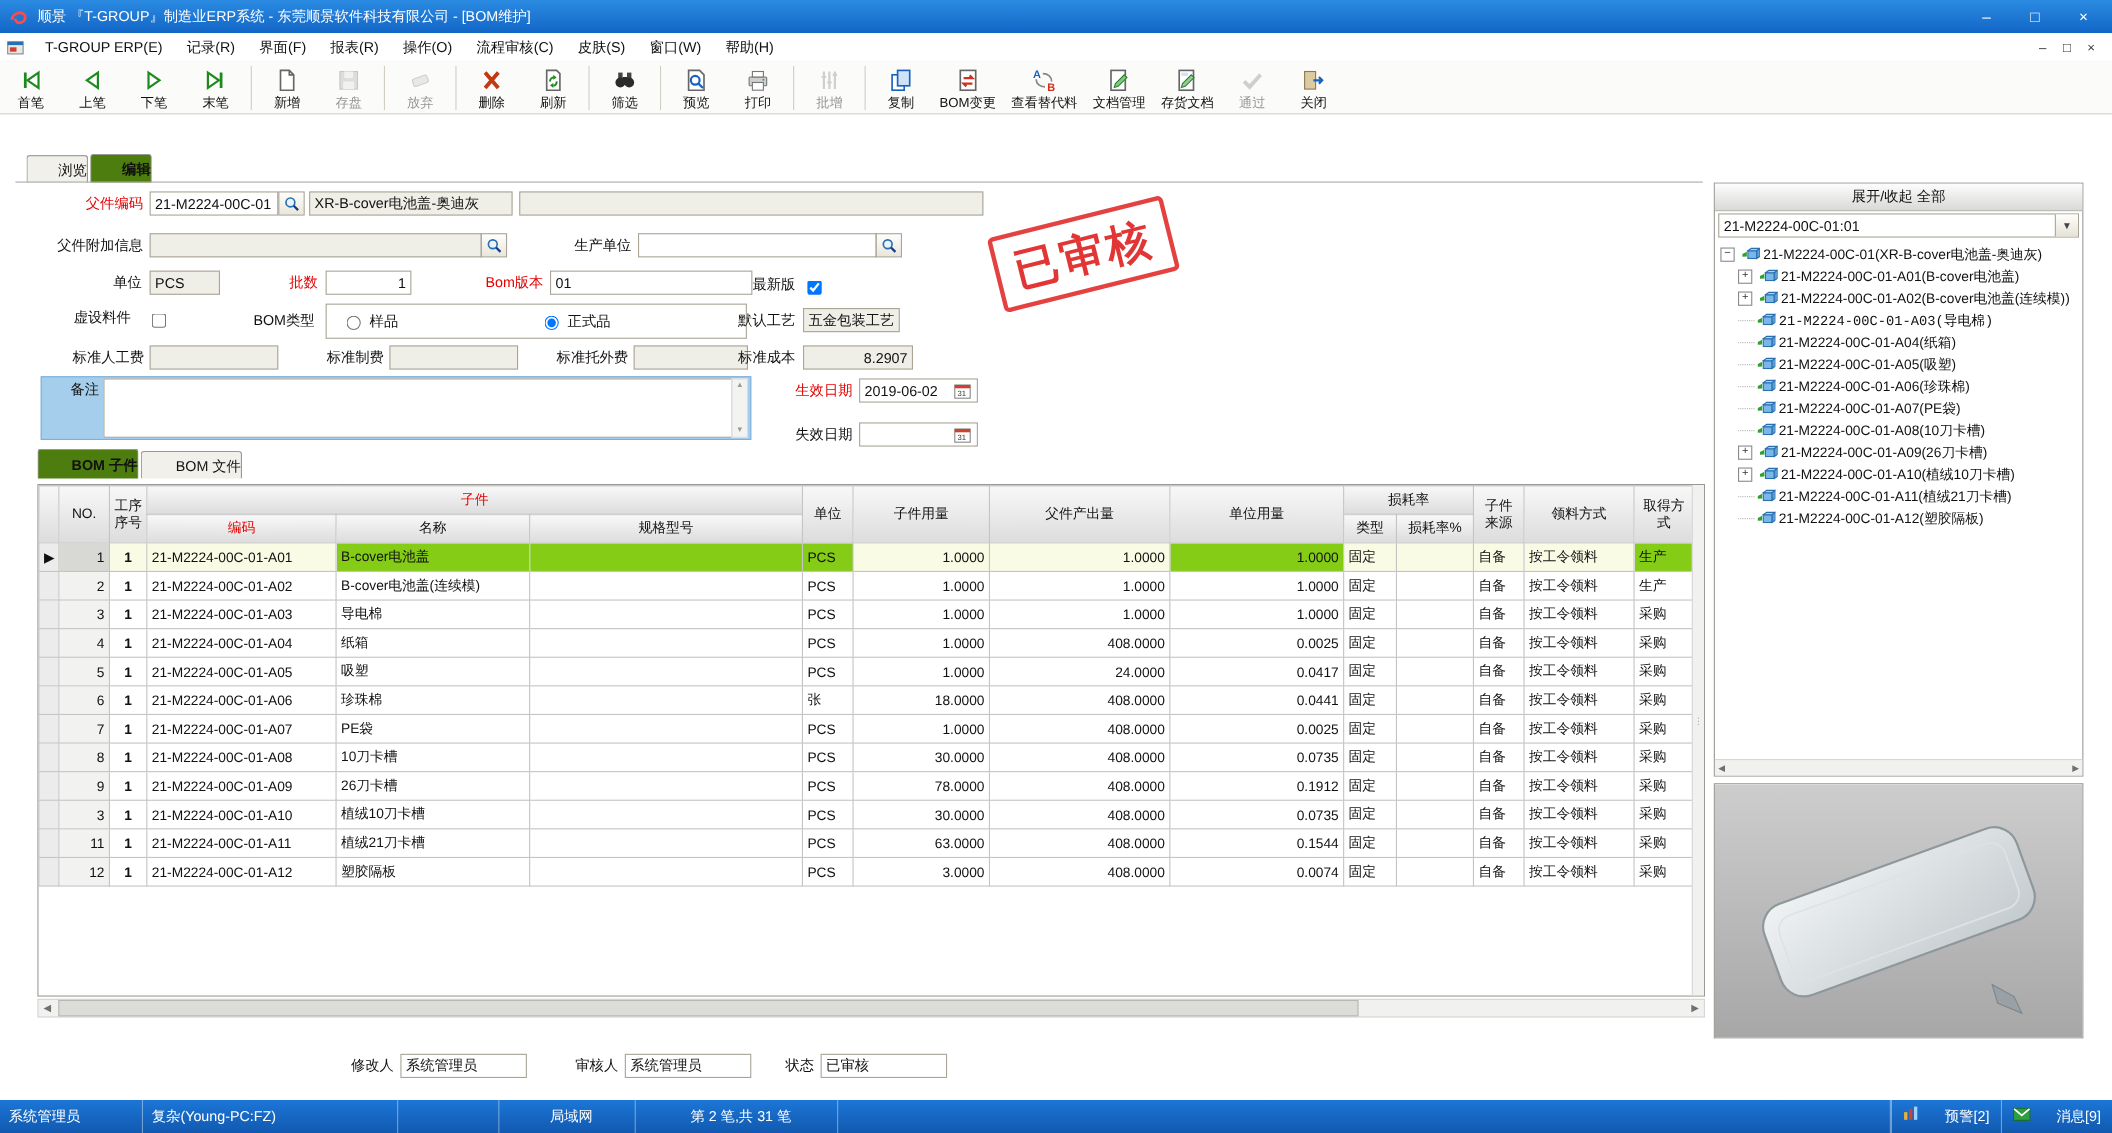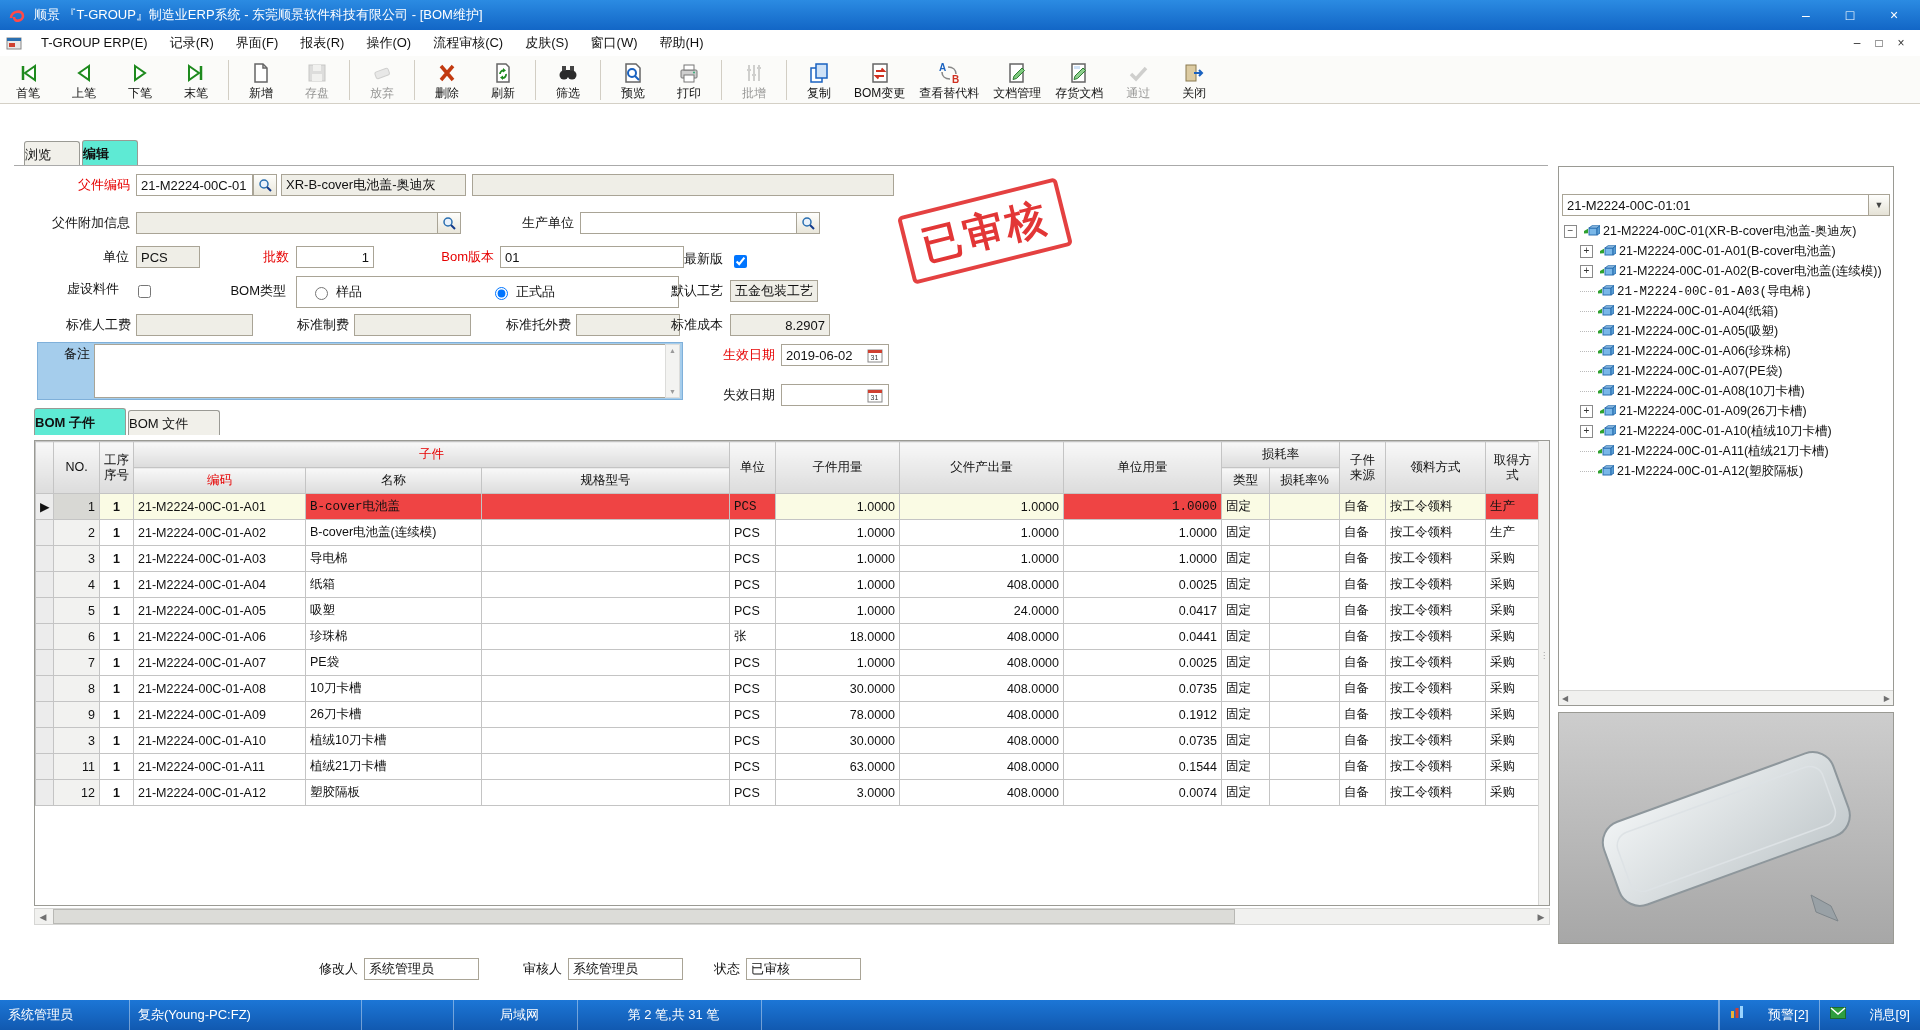--- a/index.html
+++ b/index.html
@@ -21,23 +21,23 @@
   .mdibtn{width:22px;text-align:center;font-size:12px;}
   
   .toolbar{position:absolute;left:0;top:56px;width:1920px;height:48px;background:#fbfbf9;
     border-bottom:1px solid #d4d0c6;display:flex;align-items:flex-start;padding-top:3px;box-sizing:border-box;}
   .tbtn{display:flex;flex-direction:column;align-items:center;min-width:42px;padding:1px 7px;}
   .tbtn .ticon{height:25px;display:flex;align-items:center;}
   .tbtn .tlabel{font-size:12px;margin-top:0;white-space:nowrap;}
   .tbtn.disabled{opacity:.45;filter:grayscale(1);}
   .tsep{width:1px;background:#d2cec4;height:40px;margin:1px 4px 0 4px;}
   
-  .tab{position:absolute;height:25px;line-height:25px;text-align:left;border:1px solid #9a9a94;
+  .tab{position:absolute;height:25px;line-height:25px;text-align:right;border:1px solid #9a9a94;
     border-bottom:none;background:#f1f0ea;border-radius:3px 3px 0 0;box-sizing:border-box;}
-  .tab.active{background:#5eead4;font-weight:bold;}
+  .tab.active{background:#4d7c0f;font-weight:bold;}
   .tabline{position:absolute;left:14px;top:165px;width:1534px;height:1px;background:#aaa;}
   
   .lbl{position:absolute;height:22px;line-height:22px;text-align:right;white-space:nowrap;}
   .red{color:#e60000;}
   .fld{position:absolute;height:22px;border:1px solid #a9a496;background:#fff;font-size:13px;
     padding:0 4px;box-sizing:border-box;font-family:inherit;color:#111;}
   .fld.ro{background:#efeee7;}
   .fld.num{text-align:right;}
   .lkp{position:absolute;width:24px;height:22px;border:1px solid #a9a496;box-sizing:border-box;
     background:linear-gradient(#fefefc,#e9e6da);display:flex;align-items:center;justify-content:center;}
@@ -64,21 +64,21 @@
     white-space:nowrap;box-sizing:border-box;text-align:left;}
   .grid th{background:linear-gradient(#f8f8f8,#dcdcdc);font-weight:normal;text-align:center;white-space:normal;line-height:1.15;}
   .grid td.num{text-align:right;}
   .grid td.ctr{text-align:center;}
   .grid td.bold{font-weight:bold;}
   .grid td.selcol{background:#ececec;}
   .grid td.c0{background:#f2f2f0;text-align:right;}
   tr.sel td{background:#fafbe4;}
   tr.sel td.c0{background:#d8d8d4;}
   tr.sel td.selcol{background:#ececec;}
-  tr.sel td.gcell{background:#ef4444;font-family:Liberation Mono, monospace;}
+  tr.sel td.gcell{background:#84cc16;}
   .vscroll{position:absolute;right:0;top:0;width:11px;height:100%;background:#f1f1ef;
     border-left:1px solid #d6d6d4;color:#9a9a9a;font-size:8px;text-align:center;padding-top:210px;box-sizing:border-box;}
   .hscroll{position:absolute;left:34px;top:908px;width:1516px;height:17px;background:#f1f1ef;
     border:1px solid #d6d6d4;box-sizing:border-box;display:flex;align-items:center;color:#707070;font-size:9px;}
   .hthumb{height:13px;background:#dcdcd8;border:1px solid #b8b8b4;flex:0 0 1180px;margin-left:2px;}
   .harrow{width:16px;text-align:center;}
   .hspace{flex:1;}
   
   .footrow .lbl{top:958px;}
   
@@ -729,20 +729,21 @@
         <span><svg width="16" height="12">
             <rect x="0.5" y="0.5" width="15" height="11" fill="#2f9e3f" stroke="#1d6b2a"></rect>
             <path d="M1 1l7 6 7-6" fill="none" stroke="#fff" stroke-width="1.5"></path>
           </svg></span>
         <span>消息[9]</span>
       </span>
     </span>
 </div>
 
 <div class="sidepanel">
+  <div class="treeheader">展开/收起 全部</div>
   <div class="treecombo">
     <span class="cval">21-M2224-00C-01:01</span>
     <span class="cbtn">▼</span>
   </div>
   <div class="treebody" id="tree-items">
       <div class="titem" style="padding-left: 5px;">
         <span class="texp">−</span>
         <span class="ticn">
           <svg width="17" height="14">
             <path d="M1 7l4-2.2v4.4L1 9.5z" fill="#2fa12f"></path>

